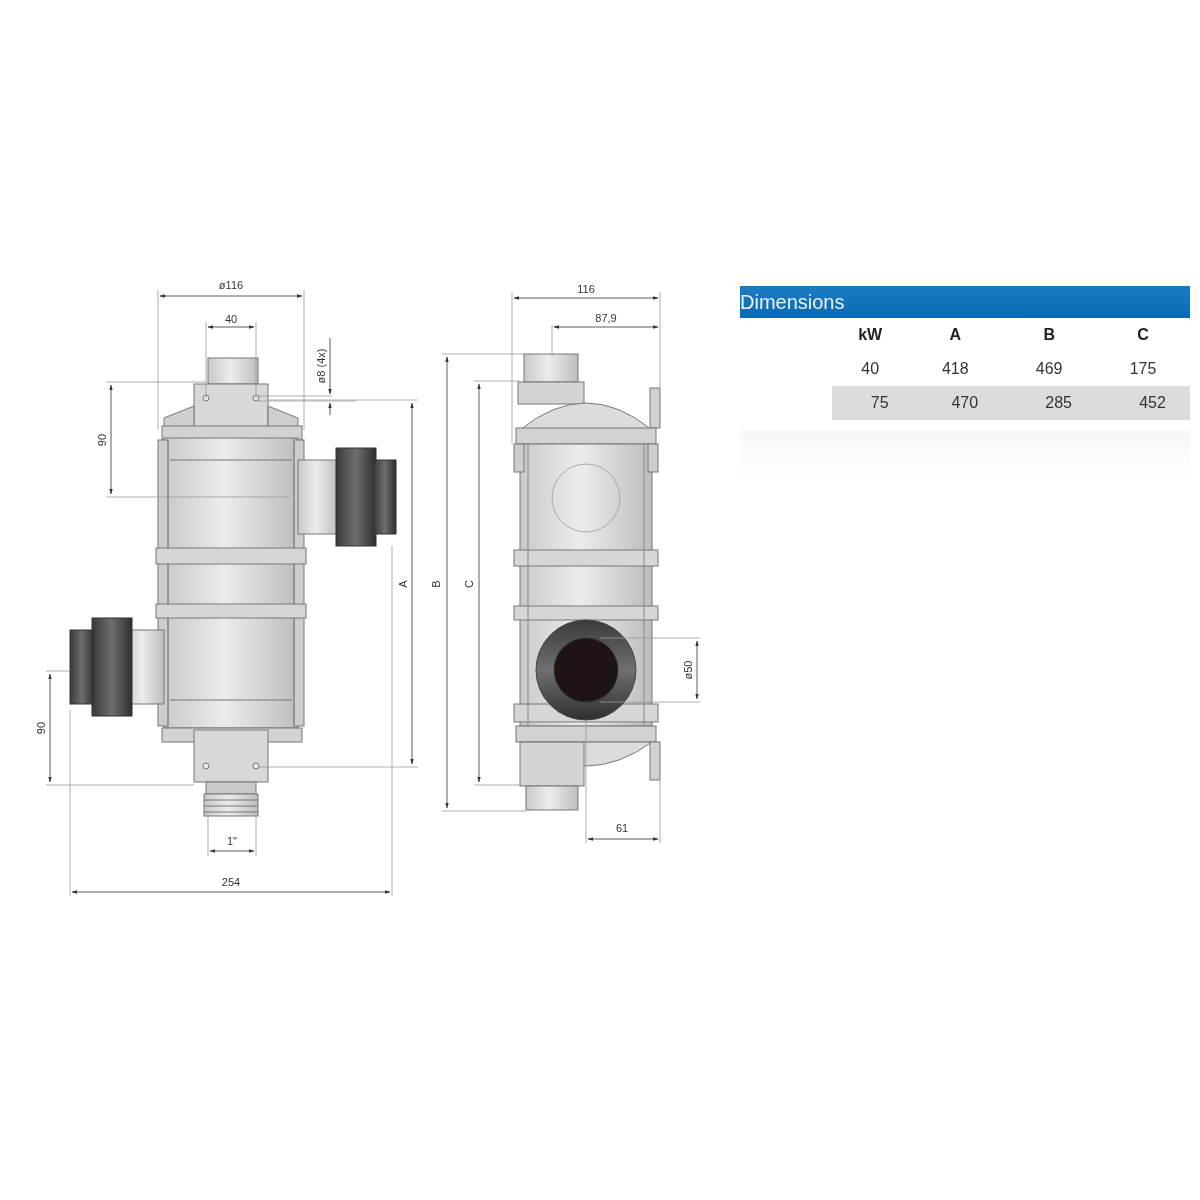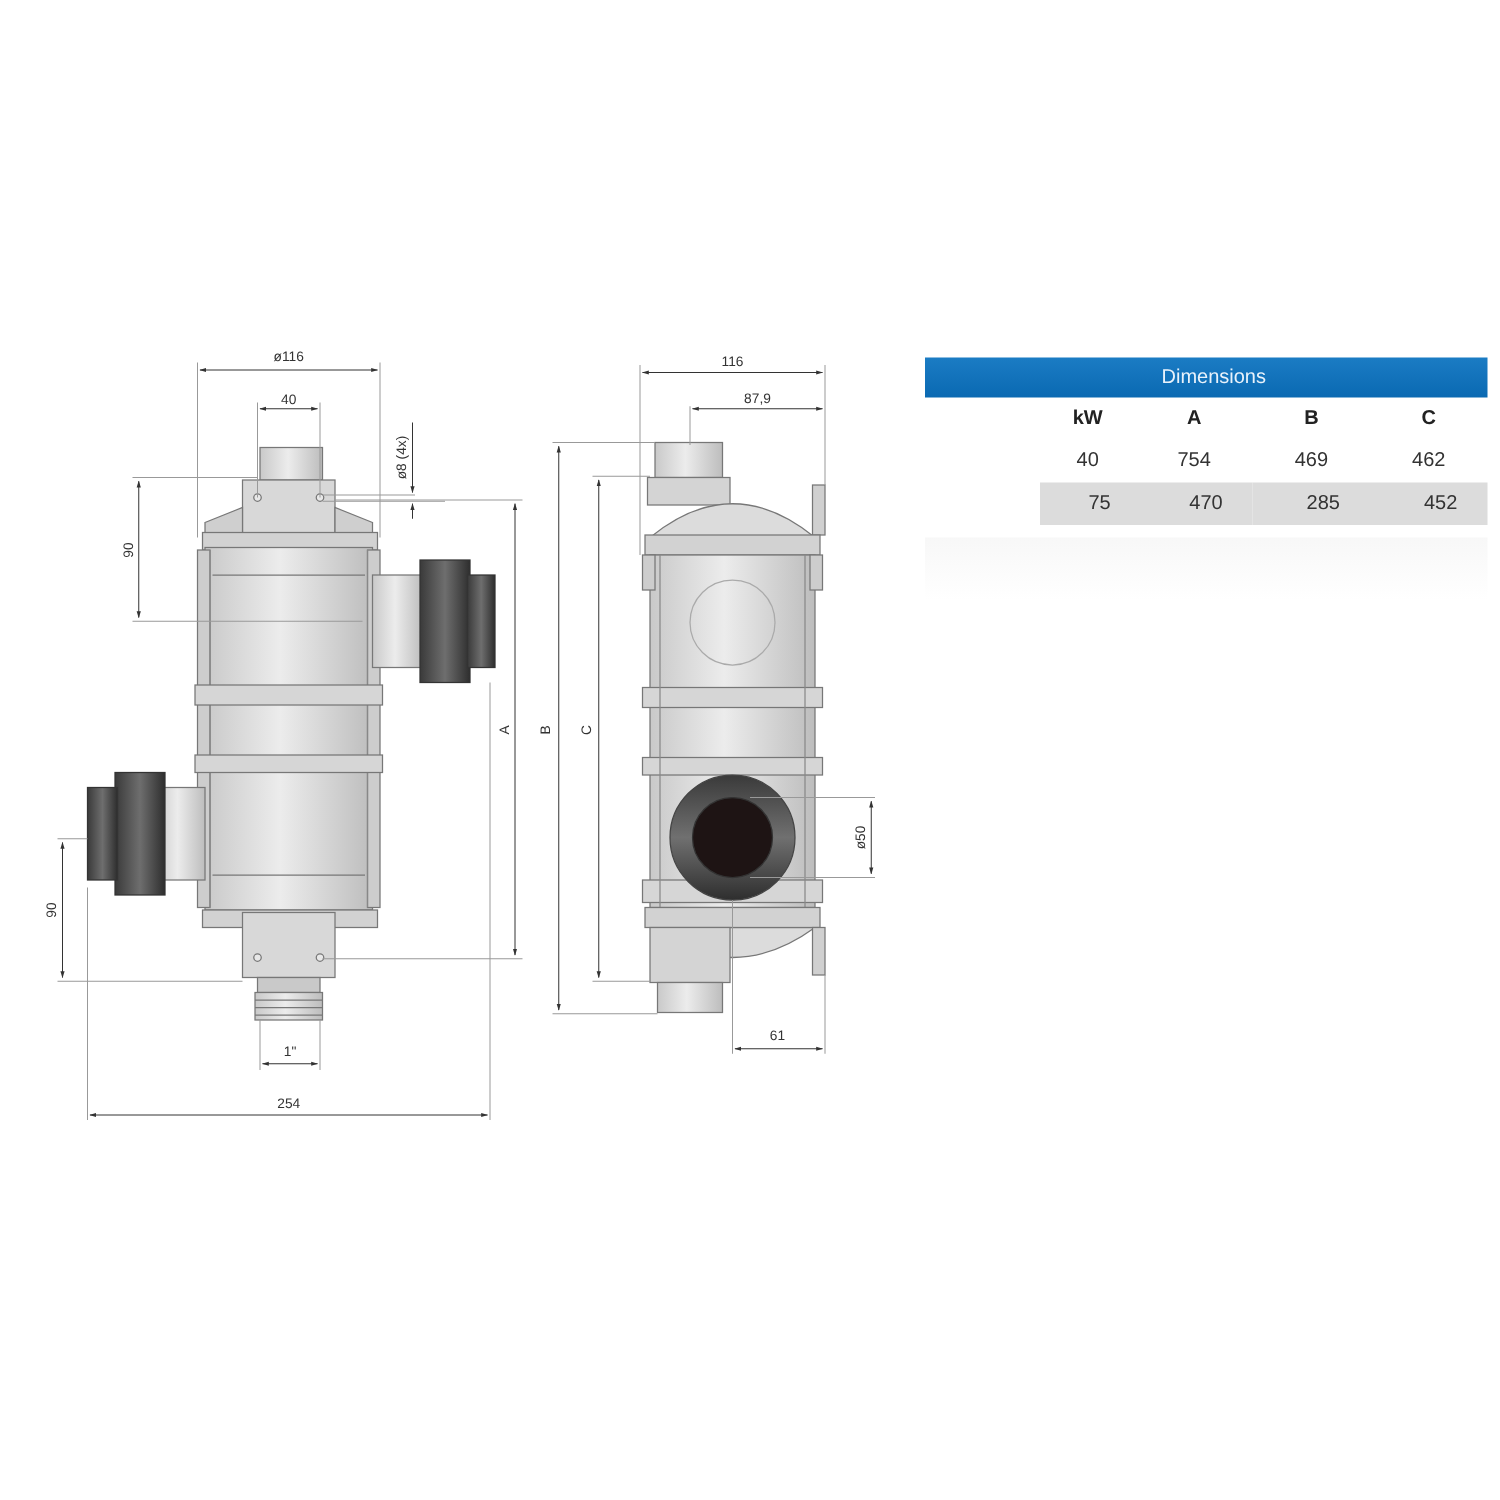--- a/index.html
+++ b/index.html
@@ -1,21 +1,21 @@
 <!DOCTYPE html>
 <html><head>
 <meta charset="utf-8">
 <style>
   html,body{margin:0;padding:0;background:#fff;}
   body{width:1200px;height:1200px;position:relative;overflow:hidden;font-family:"Liberation Sans",sans-serif;color:#333;}
   .drawing{position:absolute;left:0;top:0;width:1200px;height:1200px;}
   .dimtxt{font-family:"Liberation Sans",sans-serif;font-size:11px;fill:#333;}
   .table-wrap{position:absolute;left:740px;top:286px;width:450px;}
-  .table-header{background:#0a6bb5;height:32px;color:#e8f2fb;font-size:16px;line-height:32px;padding-left:12px;
-    background:linear-gradient(180deg,#1b7cc4 0%,#0a69b2 100%);text-align:center;}
+  .table-header{background:#0a6bb5;height:32px;color:#e8f2fb;font-size:20px;line-height:32px;
+    background:linear-gradient(180deg,#1b7cc4 0%,#0a69b2 100%);}
   table{border-collapse:collapse;width:100%;font-size:16px;}
   th{font-weight:bold;color:#222;height:32px;}
   td{height:32px;text-align:center;color:#333;}
   tr.shaded td.val{background:#dcdcdc;padding-left:20px;}
   .col0{width:90px;}
   .faded{position:absolute;left:740px;top:430px;width:450px;height:50px;
     background:linear-gradient(180deg,rgba(240,240,240,0.5),rgba(255,255,255,0));}
 </style>
 </head>
 <body>
@@ -205,23 +205,23 @@
         <th>kW</th>
         <th>A</th>
         <th>B</th>
         <th>C</th>
       </tr>
     </thead>
     <tbody>
       <tr>
         <td class="col0"></td>
         <td>40</td>
-        <td>754</td>
+        <td>418</td>
         <td>469</td>
-        <td>462</td>
+        <td>175</td>
       </tr>
       <tr class="shaded">
         <td class="col0"></td>
         <td class="val">75</td>
         <td class="val">470</td>
         <td class="val">285</td>
         <td class="val">452</td>
       </tr>
     </tbody>
   </table>

